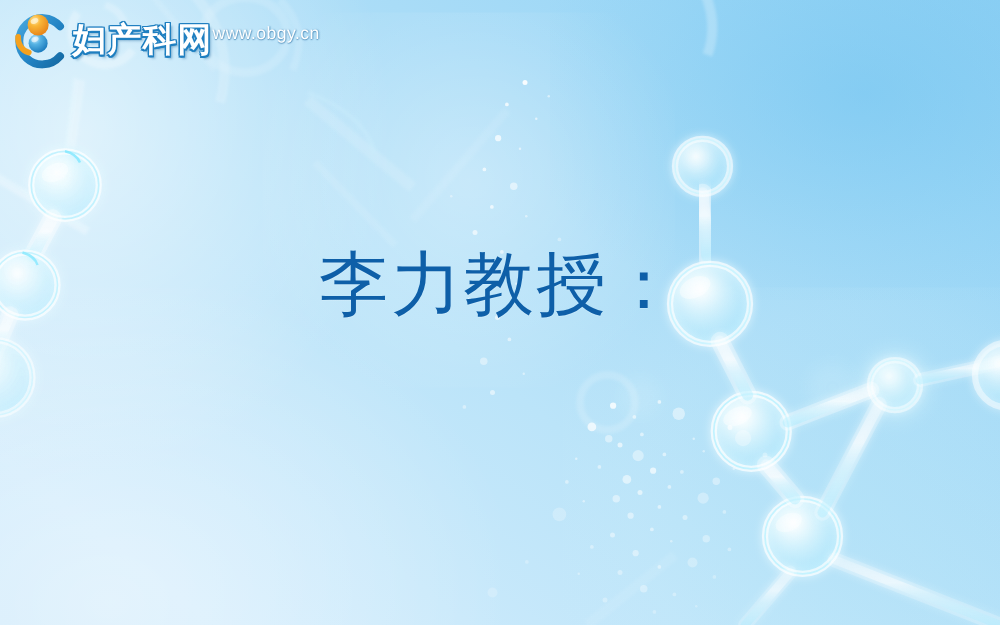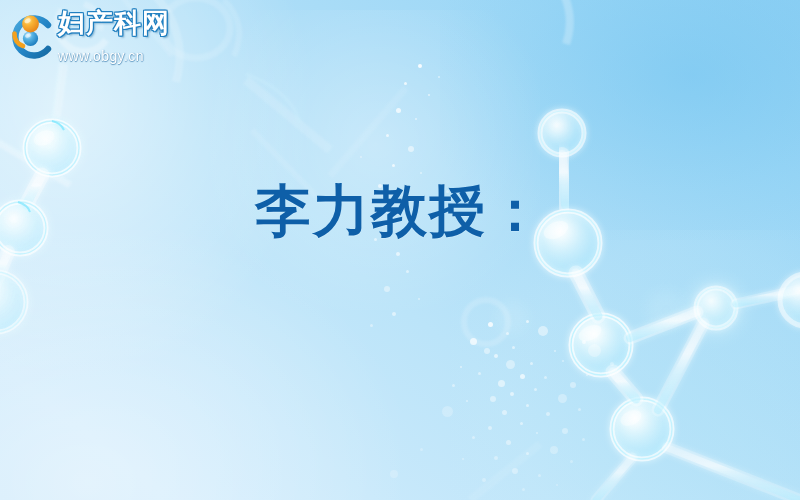--- a/index.html
+++ b/index.html
@@ -103,21 +103,21 @@
     gap: 4px;
   }
   .logo-mark {
     width: 46px;
     height: 46px;
     flex: 0 0 46px;
     position: relative;
   }
   .logo-text {
     display: flex;
-    flex-direction: column;
+    flex-direction: row;
     justify-content: center;
     padding-top: 1px;
   }
   .logo-name {
     font-size: 27px;
     font-weight: 700;
     line-height: 1.0;
     letter-spacing: 1px;
     color: #ffffff;
     text-shadow:
@@ -126,21 +126,21 @@
       0 1px 0 #1f7fc0,
       0 -1px 0 #1f7fc0,
       1px 1px 0 #1f7fc0,
      -1px -1px 0 #1f7fc0,
       1px -1px 0 #1f7fc0,
      -1px 1px 0 #1f7fc0,
       2px 2px 2px rgba(20,95,150,0.45);
     white-space: nowrap;
   }
   .logo-url {
-    margin-top: 12px;
+    margin-top: 0;
     font-size: 14px;
     font-weight: 400;
     line-height: 1.0;
     letter-spacing: 0.4px;
     color: #ffffff;
     text-shadow:
       0 1px 1px rgba(40,110,165,0.65),
       1px 0 1px rgba(40,110,165,0.45);
     white-space: nowrap;
   }
@@ -149,26 +149,27 @@
   .title-wrap {
     position: absolute;
     left: 0;
     right: 0;
     top: 172px;
     text-align: center;
     pointer-events: none;
   }
   .title-line {
     font-size: 56px;
-    font-weight: 700;
+    font-weight: 400;
     line-height: 1.38;
     letter-spacing: 2px;
     color: #0e5fa8;
     white-space: nowrap;
     text-shadow: 0 1px 0 rgba(255,255,255,0.18);
+    margin-top: 16px;
   }
   .title-line--2 {
     letter-spacing: 1px;
   }
 </style>
 </head>
 <body>
 
 <div class="stage">
 

